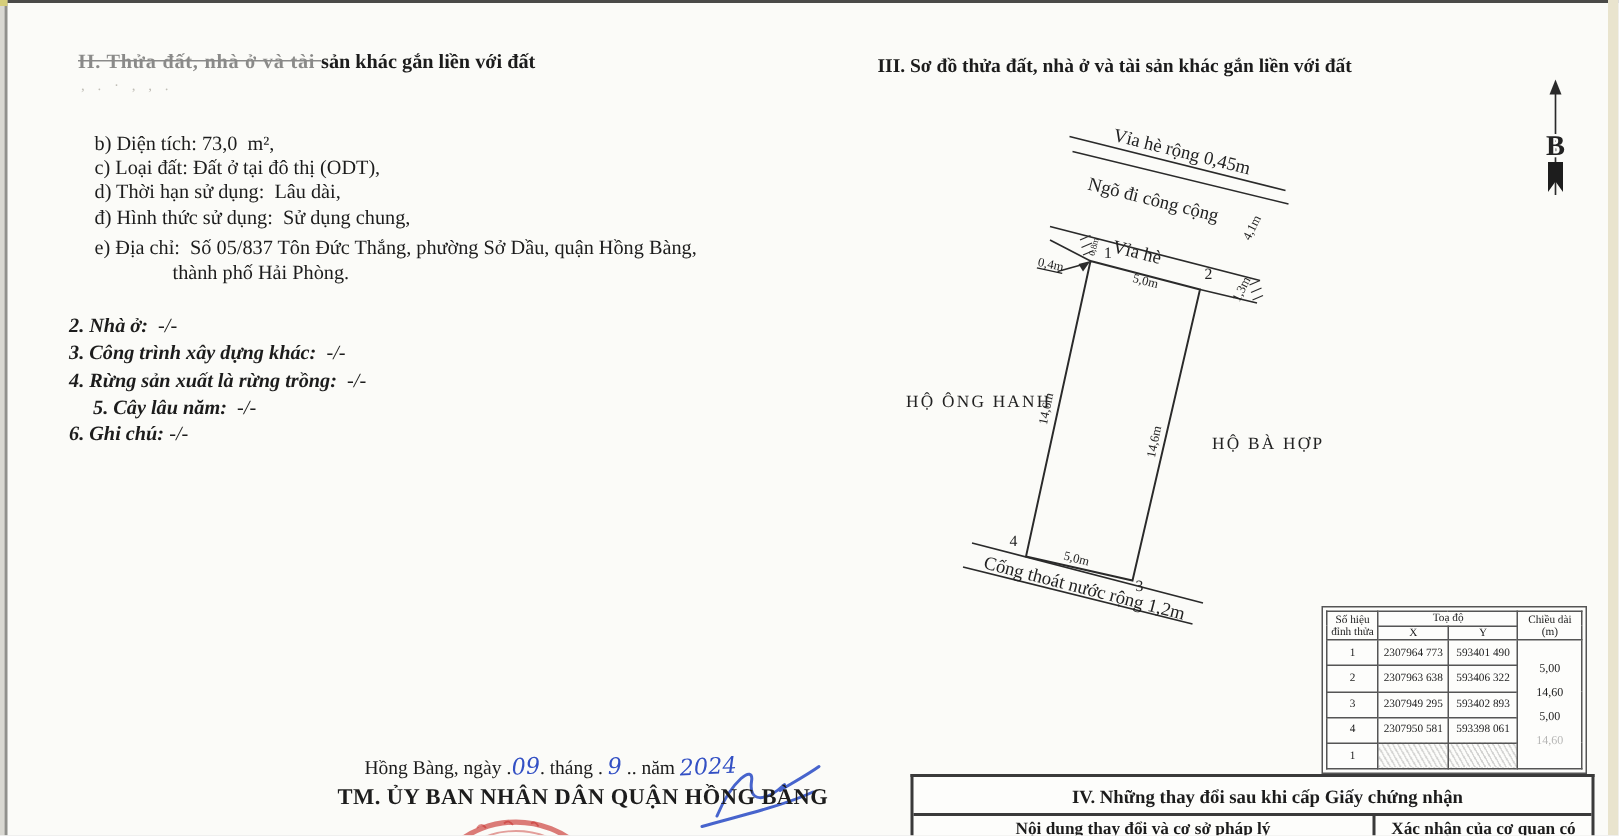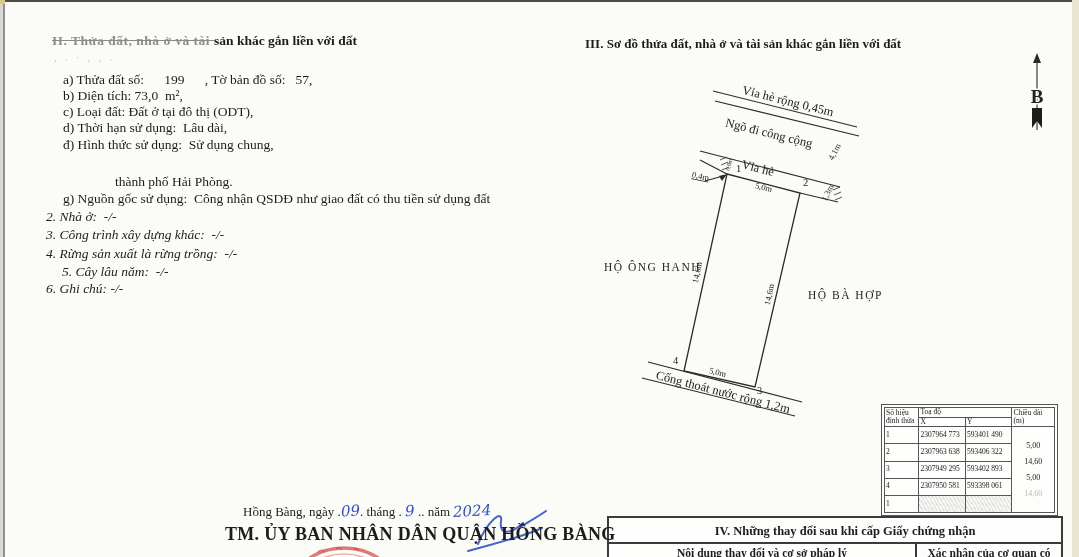--- a/index.html
+++ b/index.html
@@ -7,45 +7,45 @@
   .page {
     position:relative; width:1079px; height:557px;
     background:#fbfbf8; overflow:hidden;
     font-family:"Liberation Serif", serif; color:#1c1c1c;
   }
   .abs { position:absolute; }
   .ln { position:absolute; white-space:pre; font-size:13.5px; line-height:1.1; }
   .hdr-left { left:52px; top:33px; font-weight:bold; font-size:13.5px; white-space:pre; }
   .obscured { opacity:.5; filter:blur(.5px); text-decoration:line-through; letter-spacing:.5px; }
   .faint-marks { left:54px; top:52px; font-size:10px; color:#9a968c; opacity:.6; letter-spacing:3px; }
-  .num-item { font-weight:normal; font-style:italic; }
+  .num-item { font-weight:bold; font-style:italic; }
   .num-val { font-style:italic; font-weight:normal; }
   .hdr-right { left:585px; top:36px; font-weight:bold; font-size:13px; white-space:pre; }
   svg text { font-family:"Liberation Serif", serif; fill:#222; }
   
   .tbl-wrap { left:881px; top:404px; width:177px; height:112px; border:1px solid #555; padding:2px; background:#fdfdfb; }
-  .tbl-wrap table { border-collapse:collapse; width:100%; height:100%; font-size:8px; text-align:left; color:#222; }
+  .tbl-wrap table { border-collapse:collapse; width:100%; height:100%; font-size:8px; text-align:center; color:#222; }
   .tbl-wrap th, .tbl-wrap td { border:1px solid #555; padding:0 1px; font-weight:normal; line-height:1.15; }
   .tbl-wrap thead th { font-size:7.5px; }
   .tbl-wrap tbody td { height:12px; font-size:7.5px; }
   .col-pt { width:34px; } .col-x { width:46px; } .col-y { width:46px; } .col-len { width:42px; }
   .len-cell { vertical-align:middle; }
   .len-cell > div { height:16px; display:flex; align-items:center; justify-content:center; font-size:8px; }
   .faded-len { opacity:.32; filter:blur(.5px); }
   .hatch { background:repeating-linear-gradient(60deg, rgba(110,110,110,.3) 0 1px, transparent 1px 3px); color:transparent; }
   
   .s4 { left:607px; top:516px; width:456px; height:45px; border:2px solid #3a3a3a; border-bottom:none; background:#fdfdfb; }
   .s4-header { height:26px; line-height:26px; text-align:center; font-weight:bold; font-size:12.5px; border-bottom:2px solid #3a3a3a;padding-left:20px; }
   .s4-cols { display:flex; height:19px; overflow:hidden; }
   .s4-left { width:308px; border-right:2px solid #3a3a3a; text-align:center; font-weight:bold; font-size:11.5px; padding-top:3px; }
   .s4-right { flex:1; text-align:center; font-weight:bold; font-size:11.5px; padding-top:3px; }
   
   .date-line { left:243px; top:502px; font-size:13px; white-space:pre; }
   .hand { font-family:"DejaVu Serif", serif; font-style:italic; color:#3350c4; font-size:15px; display:inline-block; transform:rotate(-3deg); }
-  .committee { left:225px; top:524px; font-weight:bold; font-size:18px; letter-spacing:.3px; white-space:pre; }
+  .committee { left:225px; top:524px; font-weight:bold; font-size:15px; letter-spacing:.3px; white-space:pre; }
   
   .edge-top { left:0; top:0; width:1079px; height:2px; background:#4a4a48; }
   .edge-left-light { left:0; top:0; width:3px; height:557px; background:#d9d8d2; }
   .edge-left-dark { left:3px; top:0; width:2px; height:557px; background:#90908c; }
   .edge-right { right:0; top:0; width:7px; height:557px; background:#e9e4ce; }
   .corner-dot { left:0; top:0; width:5px; height:4px; background:#d6ce7a; }
 </style>
 </head>
 <body>
 
@@ -53,27 +53,26 @@
 
   <div class="abs edge-top"></div>
   <div class="abs edge-left-light"></div>
   <div class="abs edge-left-dark"></div>
   <div class="abs edge-right"></div>
   <div class="abs corner-dot"></div>
 
   <div class="abs hdr-left"><span class="obscured">II. Thửa đất, nhà ở và tài </span><span>sản khác gắn liền với đất</span></div>
   <div class="abs faint-marks">, . · , , .</div>
 
-  <div class="ln" style="left:63px; top:73px;">a) Thửa đất số:      199      , Tờ bản đồ số:   57,</div>
   <div class="ln" style="left:63px; top:89px;">b) Diện tích: 73,0  m²,</div>
   <div class="ln" style="left:63px; top:105px;text-align:center;">c) Loại đất: Đất ở tại đô thị (ODT),</div>
   <div class="ln" style="left:63px; top:138px;">đ) Hình thức sử dụng:  Sử dụng chung,</div>
   <div class="ln" style="left:63px; top:121px;">d) Thời hạn sử dụng:  Lâu dài,</div>
+  <div class="ln" style="left:63px; top:158px;">e) Địa chỉ:  Số 05/837 Tôn Đức Thắng, phường Sở Dầu, quận Hồng Bàng,</div>
   <div class="ln" style="left:115px; top:175px;">thành phố Hải Phòng.</div>
-  <div class="ln" style="left:63px; top:192px;">g) Nguồn gốc sử dụng:  Công nhận QSDĐ như giao đất có thu tiền sử dụng đất</div>
 
   <div class="ln" style="left:46px; top:210px;"><span class="num-item">2. Nhà ở:</span><span class="num-val">  -/-</span></div>
   <div class="ln" style="left:46px; top:228px;"><span class="num-item">3. Công trình xây dựng khác:</span><span class="num-val">  -/-</span></div>
   <div class="ln" style="left:46px; top:247px;"><span class="num-item">4. Rừng sản xuất là rừng trồng:</span><span class="num-val">  -/-</span></div>
   <div class="ln" style="left:46px; top:265px;margin-left:16px;"><span class="num-item">5. Cây lâu năm:</span><span class="num-val">  -/-</span></div>
   <div class="ln" style="left:46px; top:282px;"><span class="num-item">6. Ghi chú:</span><span class="num-val"> -/-</span></div>
 
   <div class="abs hdr-right">III. Sơ đồ thửa đất, nhà ở và tài sản khác gắn liền với đất</div>
 
   <svg class="abs" style="left:0; top:0;" width="1079" height="557" viewBox="0 0 1079 557">

